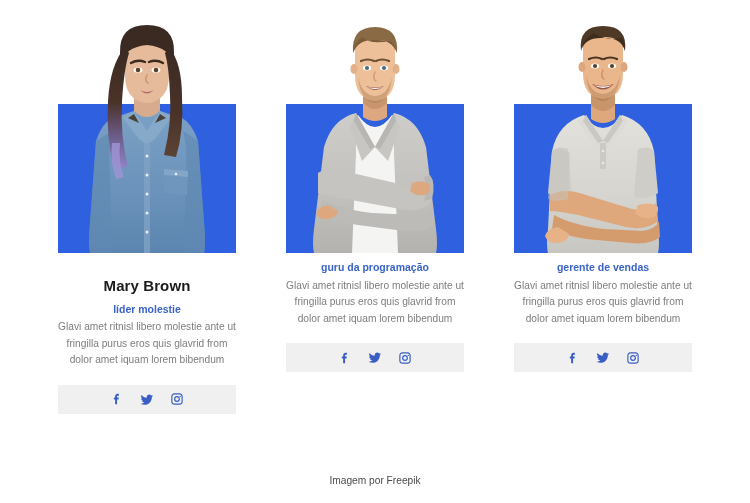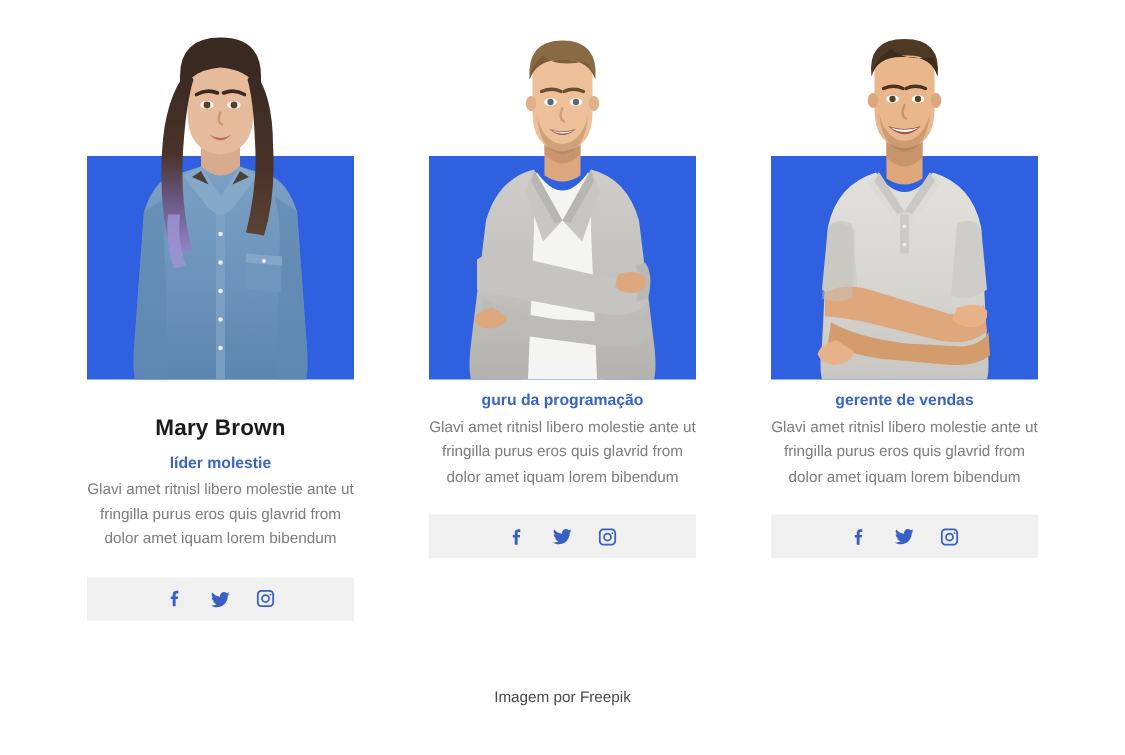--- a/index.html
+++ b/index.html
@@ -118,21 +118,21 @@
   }
   .social-link svg {
     display: block;
     fill: currentColor;
   }
 
   
   .credit {
     position: absolute;
     left: 0;
-    top: 460px;
+    top: 475px;
     width: 750px;
     text-align: center;
     font-size: 10.2px;
     color: #4a4a4a;
   }
 </style>
 </head>
 <body>
 
 <div class="page">

